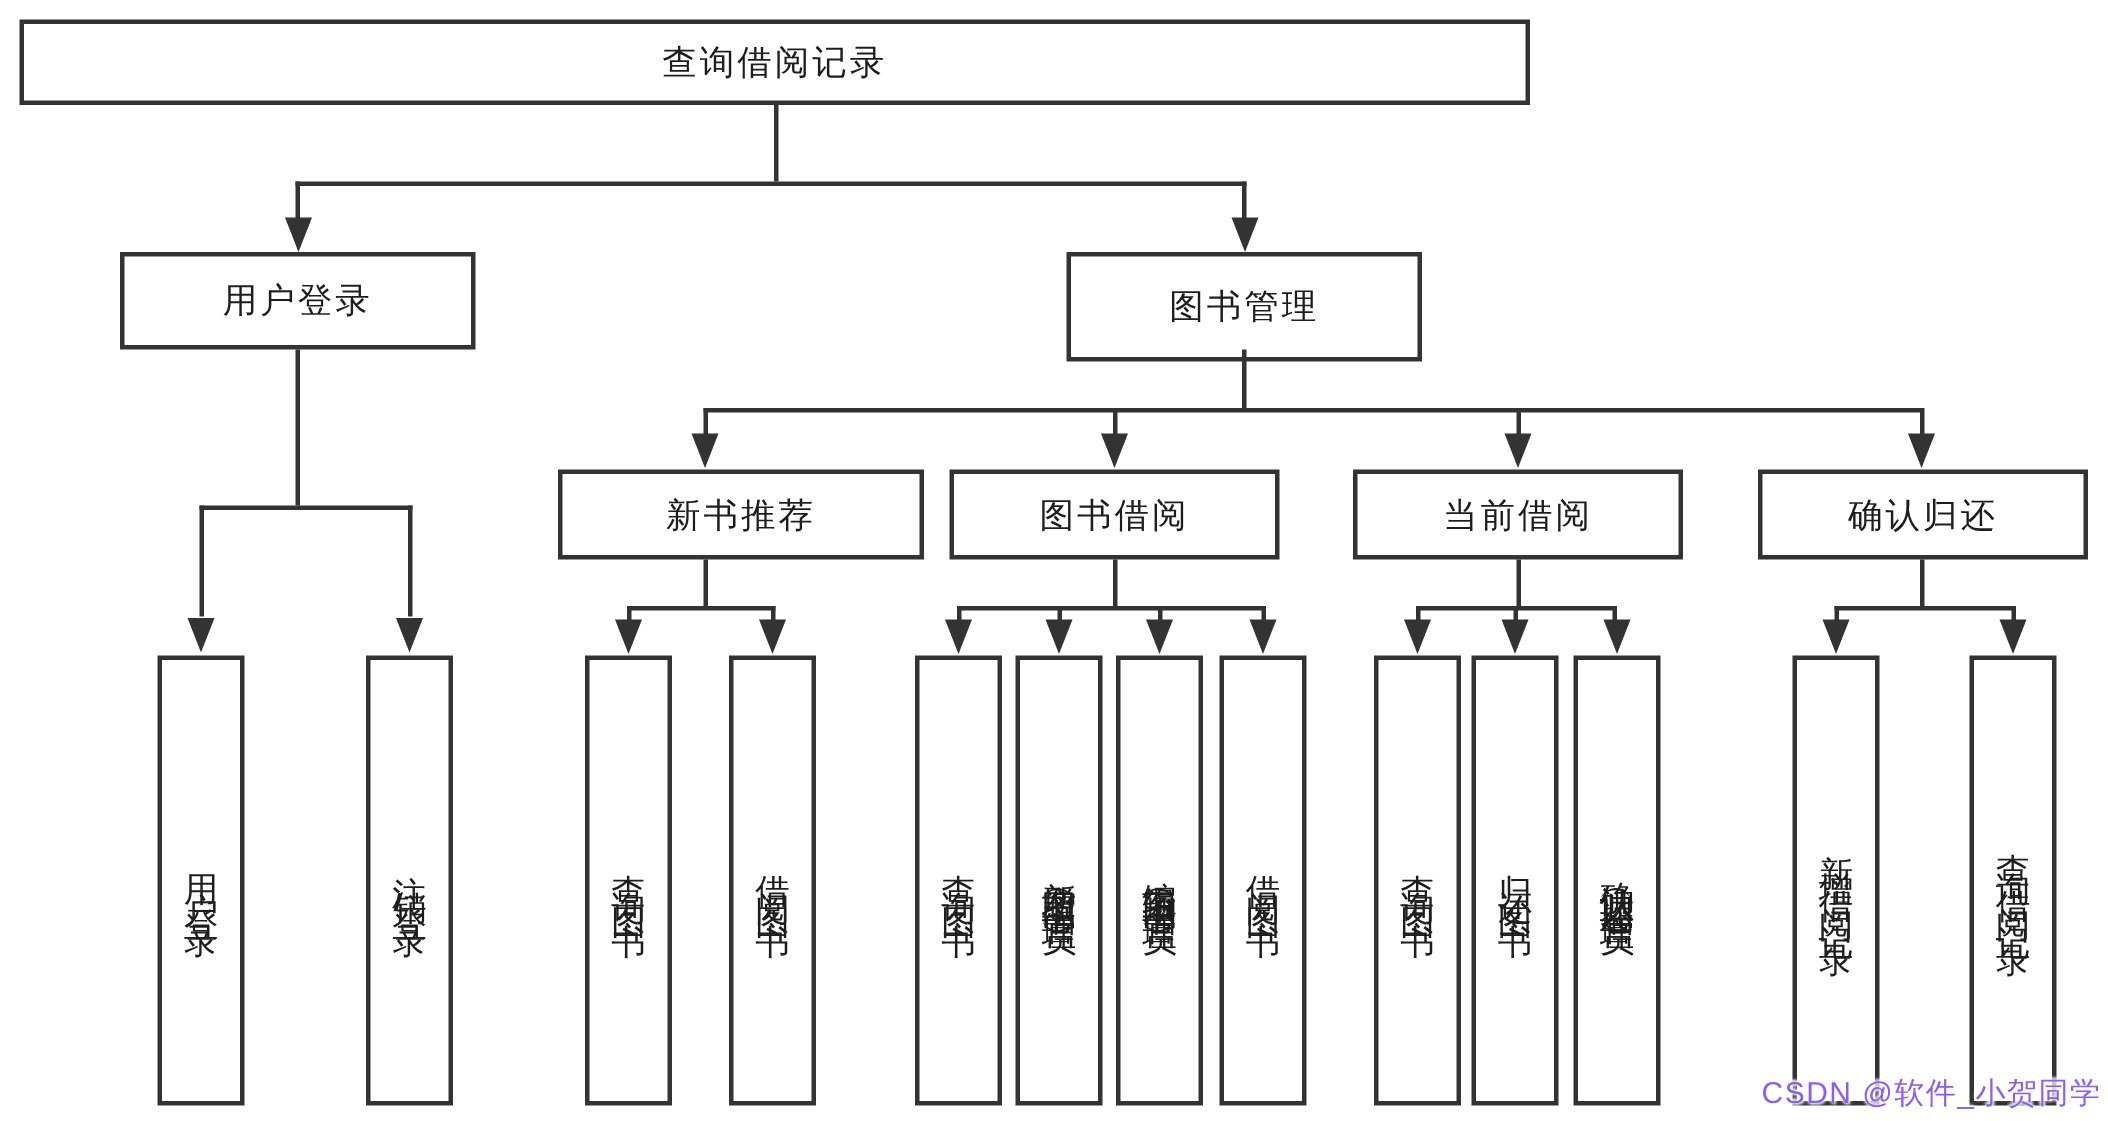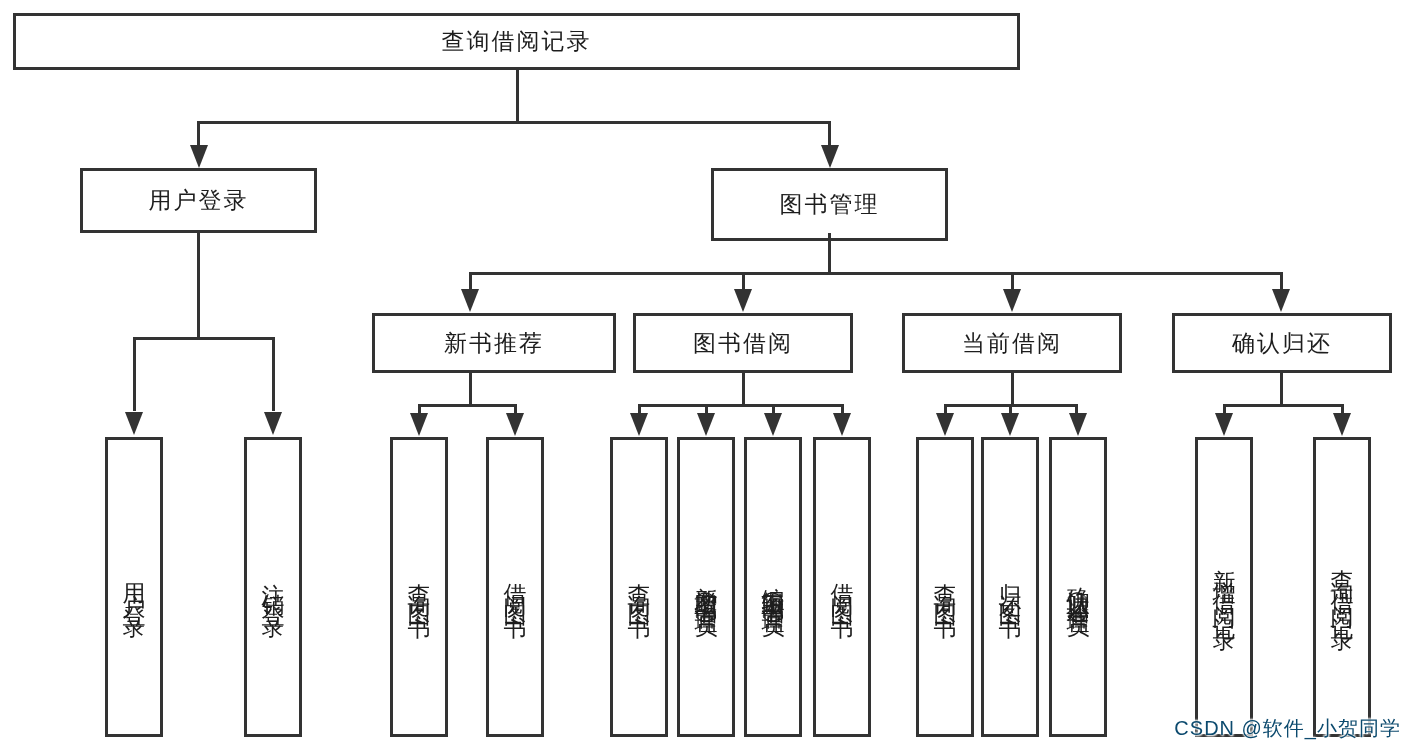--- a/index.html
+++ b/index.html
@@ -22,21 +22,21 @@
   }
   .hline,.vline{position:absolute;background:#333333;}
   .hline{height:3px;}
   .vline{width:3px;}
   .arrow{
     position:absolute;width:0;height:0;
     border-left:9px solid transparent;border-right:9px solid transparent;
     border-top:23px solid #333333;
   }
   .watermark{
-    position:absolute;right:4px;bottom:5px;font-size:20px;color:#0c4a6e;z-index:10;
+    position:absolute;right:4px;bottom:5px;font-size:20px;color:#8b5cf6;z-index:10;
     text-shadow:0 0 2px #ffffff,0 0 3px #ffffff,1px 1px 2px #ffffff,-1px -1px 2px #ffffff;
     letter-spacing:1px;
   }
 </style>
 </head>
 <body>
 
 <div id="canvas">
 
   <div class="node" style="left:13px;top:13px;width:1007px;height:57px;">查询借阅记录</div>

